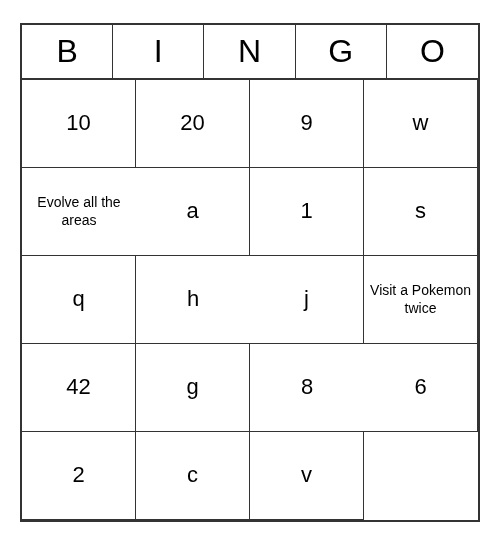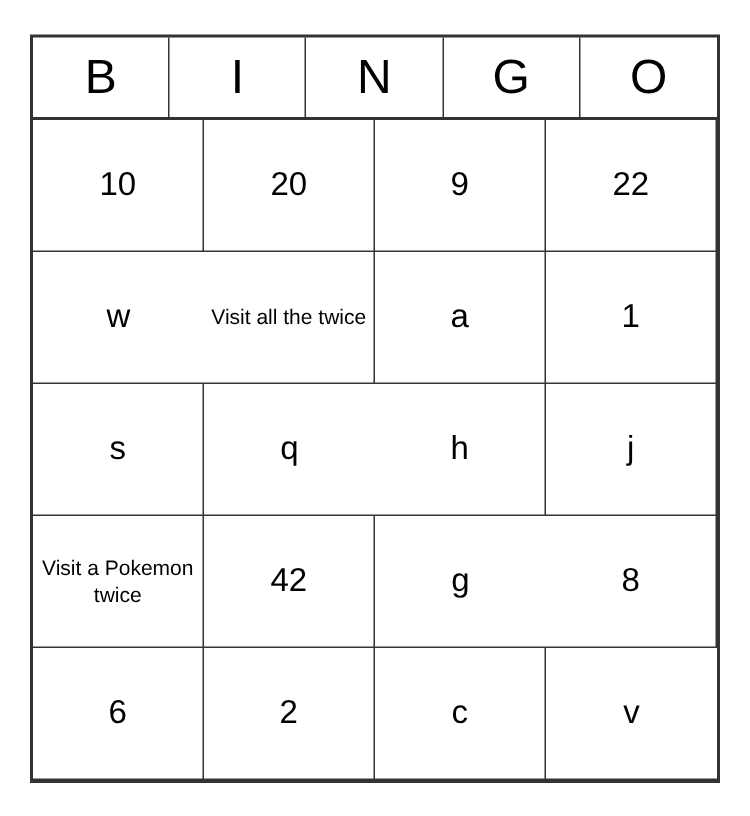--- a/index.html
+++ b/index.html
@@ -91,27 +91,24 @@
   <div class="bingo-cell">
         <span class="cell-text">10</span>
       </div>
       <div class="bingo-cell">
         <span class="cell-text">20</span>
       </div>
       <div class="bingo-cell">
         <span class="cell-text">9</span>
       </div>
       <div class="bingo-cell">
-        <span class="cell-text">22</span>
-      </div>
-      <div class="bingo-cell">
         <span class="cell-text">w</span>
       </div>
       <div class="bingo-cell">
-        <span class="cell-text small">Visit all the twice</span>
+        <span class="cell-text small">Evolve all the areas</span>
       </div>
       <div class="bingo-cell">
         <span class="cell-text">a</span>
       </div>
       <div class="bingo-cell">
         <span class="cell-text">1</span>
       </div>
       <div class="bingo-cell">
         <span class="cell-text">s</span>
       </div>

